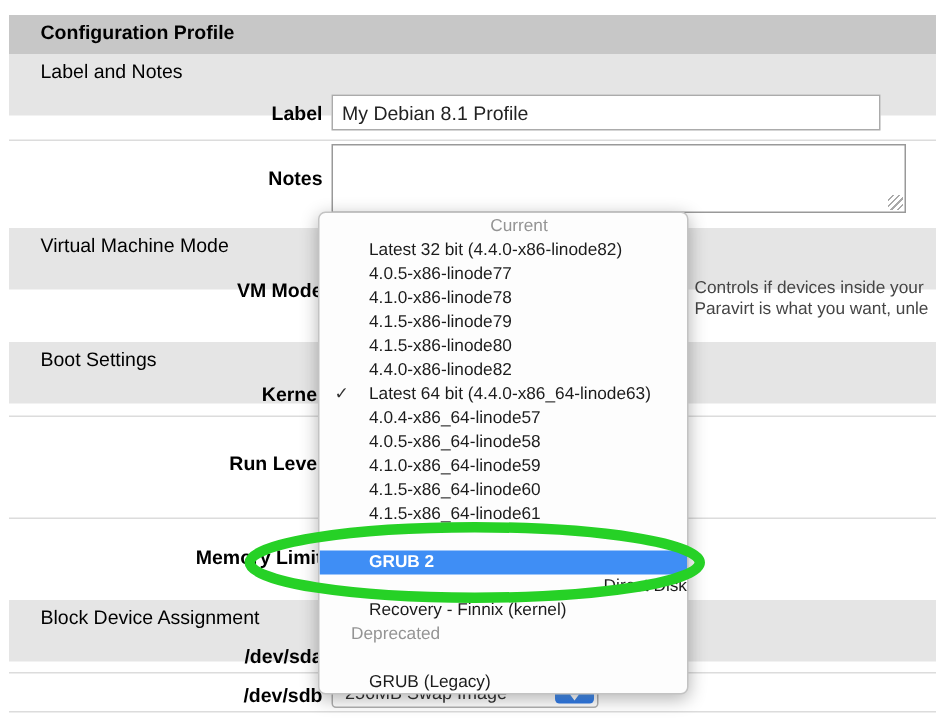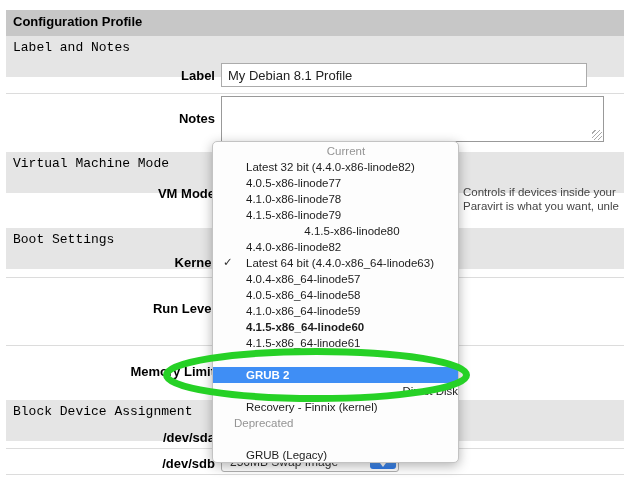--- a/index.html
+++ b/index.html
@@ -2,23 +2,23 @@
 <html><head>
 <meta charset="utf-8">
 <style>
   html,body{margin:0;padding:0;background:#fff;}
   .screen{
     position:relative; width:624px; height:479px; overflow:hidden;
     background:#fff; font-family:"Liberation Sans","DejaVu Sans",sans-serif;
     color:#000;
   }
   .bar{position:absolute; left:6px; right:0; height:41px; line-height:23px;
-       padding-left:7px; font-size:13px; white-space:nowrap;}
+       padding-left:21px; font-size:13px; white-space:nowrap;}
   .bar.main{background:#c7c7c7; font-weight:bold;}
-  .bar.sub{background:#e5e5e5;font-family:Liberation Mono, monospace;}
+  .bar.sub{background:#e5e5e5;}
   .sep{position:absolute; left:6px; right:0; height:1px; background:#dcdcdc;}
   .lbl{position:absolute; left:0; width:215px; text-align:right;
        font-weight:bold; font-size:13px; white-space:nowrap;}
   .txtinput{position:absolute; box-sizing:border-box; border:1px solid #ababab;
        background:#fff; font-family:inherit; font-size:13px; color:#222;
        padding:0 6px; outline:none;}
   .notesbox{position:absolute; box-sizing:border-box; border:1px solid #999;
        background:#fff;}
   .grip{position:absolute; right:1px; bottom:1px; width:10px; height:10px;
        background:repeating-linear-gradient(135deg,transparent 0 2px,#a9a9a9 2px 3px);}
@@ -92,28 +92,28 @@
     </span>
   </div>
   <div class="sep" style="top:474px;"></div>
 
   <div class="menu">
     <div class="mi group" style="top:1px;text-align:center;">Current</div>
     <div class="mi" style="top:17px;">Latest 32 bit (4.4.0-x86-linode82)</div>
     <div class="mi" style="top:33px;">4.0.5-x86-linode77</div>
     <div class="mi" style="top:49px;">4.1.0-x86-linode78</div>
     <div class="mi" style="top:65px;">4.1.5-x86-linode79</div>
-    <div class="mi" style="top:81px;text-align:center;">4.1.5-x86-linode80</div>
+    <div class="mi" style="top:81px;">4.1.5-x86-linode80</div>
     <div class="mi" style="top:97px;">4.4.0-x86-linode82</div>
     <div class="mi" style="top:113px;">Latest 64 bit (4.4.0-x86_64-linode63)</div>
     <span class="check" style="top:113px;">✓</span>
     <div class="mi" style="top:129px;">4.0.4-x86_64-linode57</div>
     <div class="mi" style="top:145px;">4.0.5-x86_64-linode58</div>
     <div class="mi" style="top:161px;">4.1.0-x86_64-linode59</div>
-    <div class="mi" style="top:177px;font-weight:bold;">4.1.5-x86_64-linode60</div>
+    <div class="mi" style="top:177px;">4.1.5-x86_64-linode60</div>
     <div class="mi" style="top:193px;">4.1.5-x86_64-linode61</div>
     <div class="mi sel" style="top:225px;">GRUB 2</div>
     <div class="mi" style="top:241px;text-align:right;">Direct Disk</div>
     <div class="mi" style="top:257px;">Recovery - Finnix (kernel)</div>
     <div class="mi group" style="top:273px;">Deprecated</div>
     <div class="mi" style="top:305px;">GRUB (Legacy)</div>
   </div>
 
   <svg class="annot" style="left:156px; top:341px;" width="322" height="68">
     <ellipse cx="160.5" cy="34" rx="150" ry="23.5" fill="none" stroke="#26d126" stroke-width="7"></ellipse>

